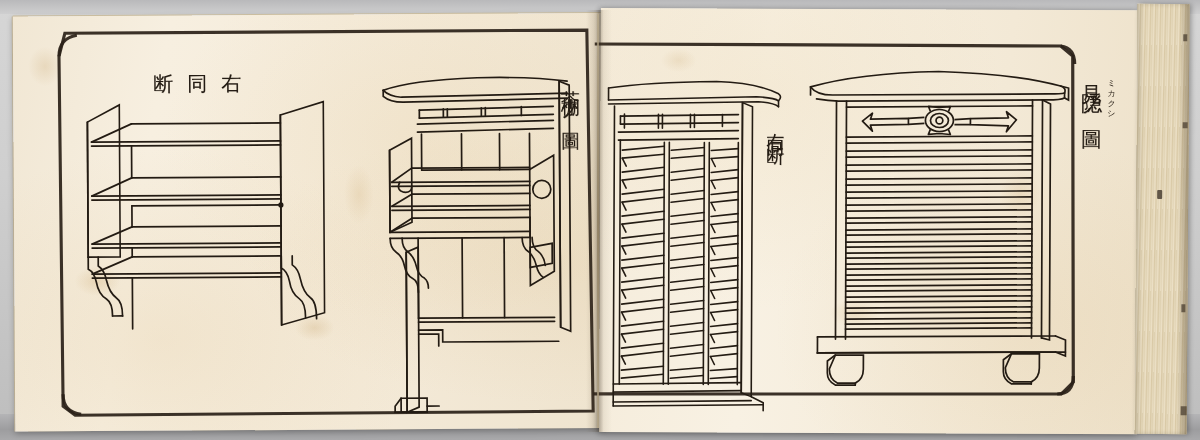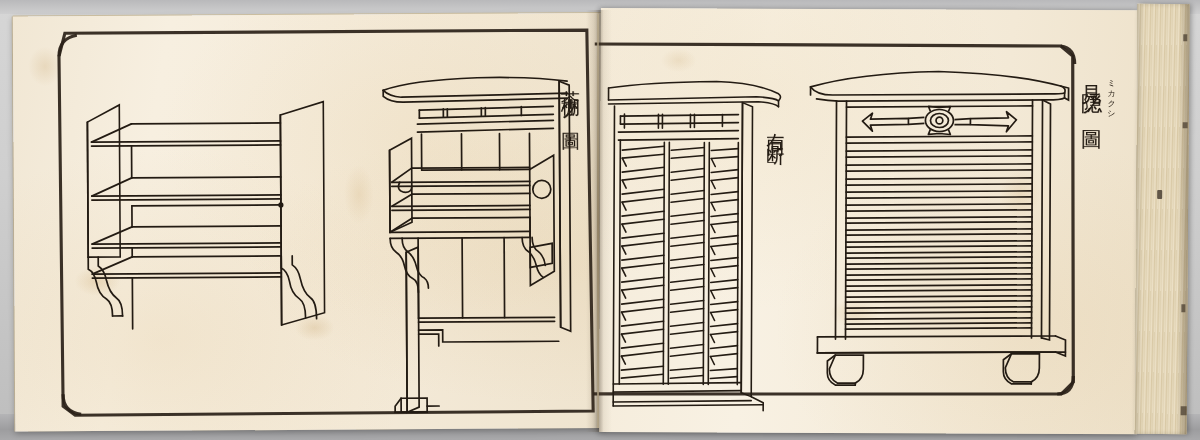--- a/index.html
+++ b/index.html
@@ -269,20 +269,21 @@
         <path d="M36,262 L56,262 L56,274"></path>
 
         <path d="M18,326 L44,326 L44,340 L18,340 Z"></path>
         <path d="M18,326 L12,334 L12,340"></path>
         <path d="M12,340 L44,340"></path>
 
         <path d="M44,334 L56,334"></path>
       </g>
     </svg>
 
+    <div class="label-h" style="left:140px; top:55px; font-size:20px;">断同右</div>
 
     <div class="label-v" style="left:548px; top:62px; font-size:19px;">茶棚ノ圖</div>
   </div>
 
   <div class="page-right">
 
     <div class="spot" style="left:230px;top:290px;width:50px;height:28px;background:radial-gradient(ellipse,rgba(200,166,110,.22),rgba(200,166,110,0) 70%);"></div>
     <div class="spot" style="left:400px;top:160px;width:40px;height:48px;background:radial-gradient(ellipse,rgba(204,170,116,.20),rgba(204,170,116,0) 70%);"></div>
     <div class="spot" style="left:60px;top:40px;width:36px;height:24px;background:radial-gradient(ellipse,rgba(200,166,110,.20),rgba(200,166,110,0) 70%);"></div>
 

